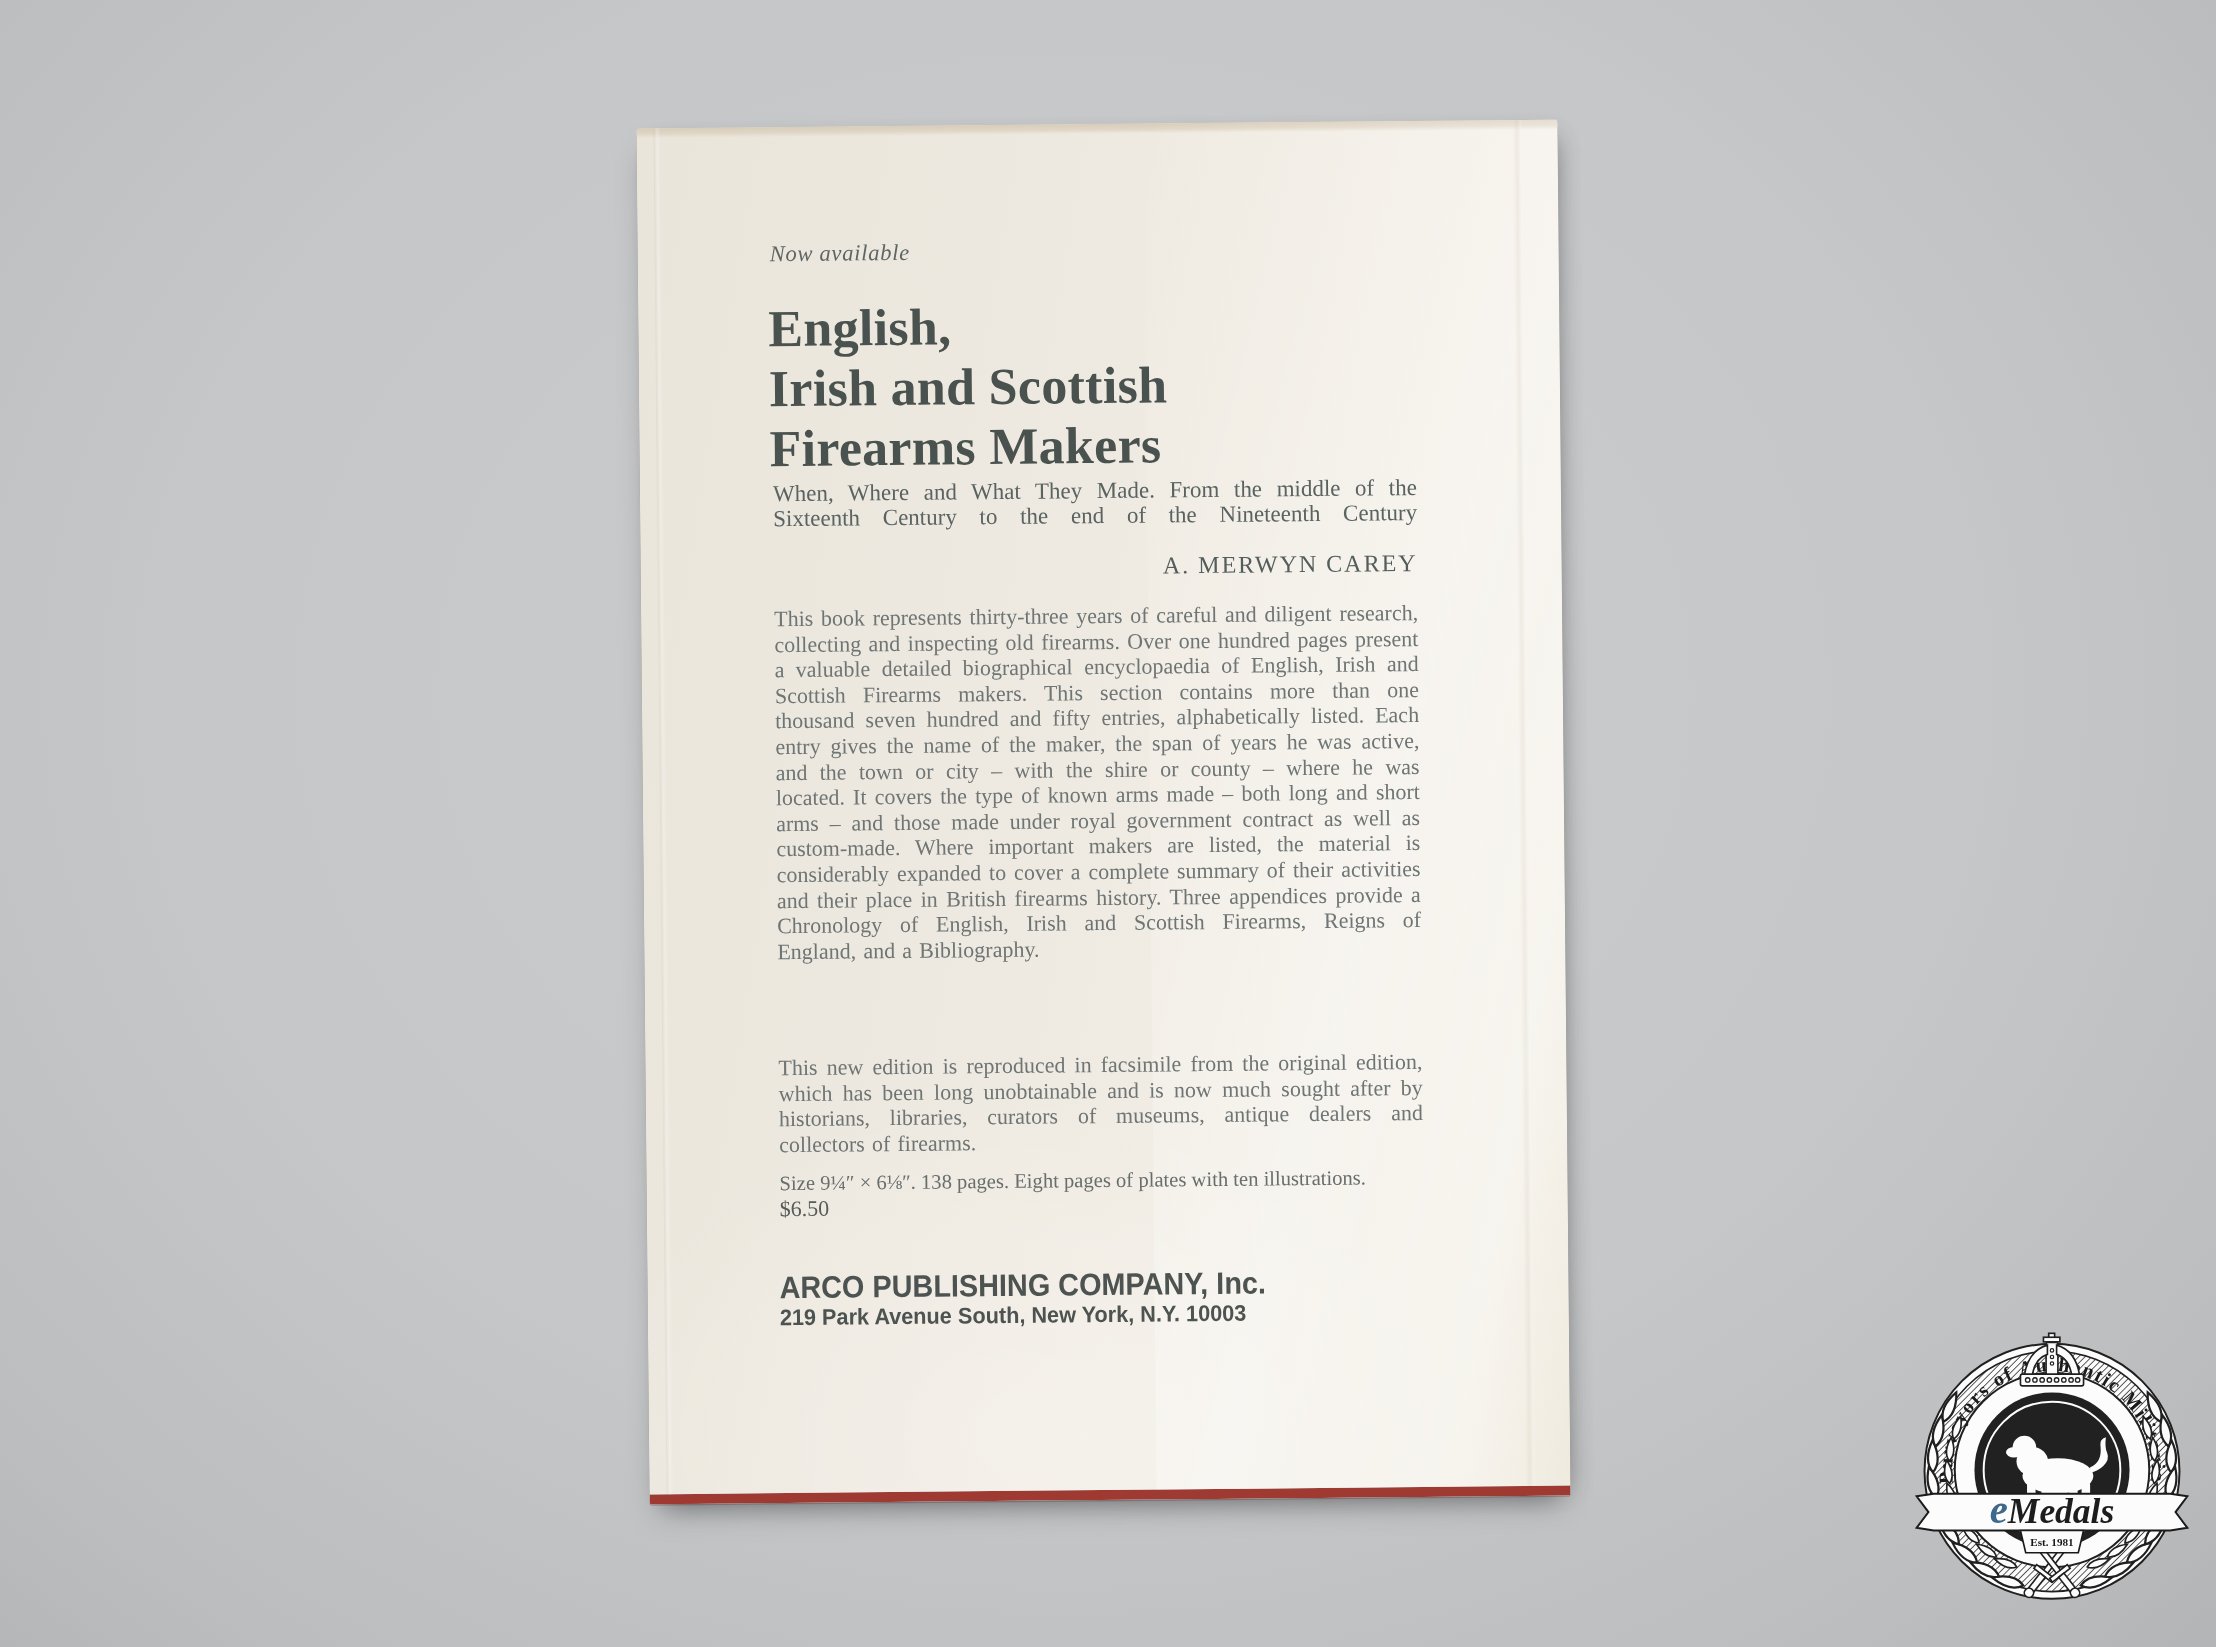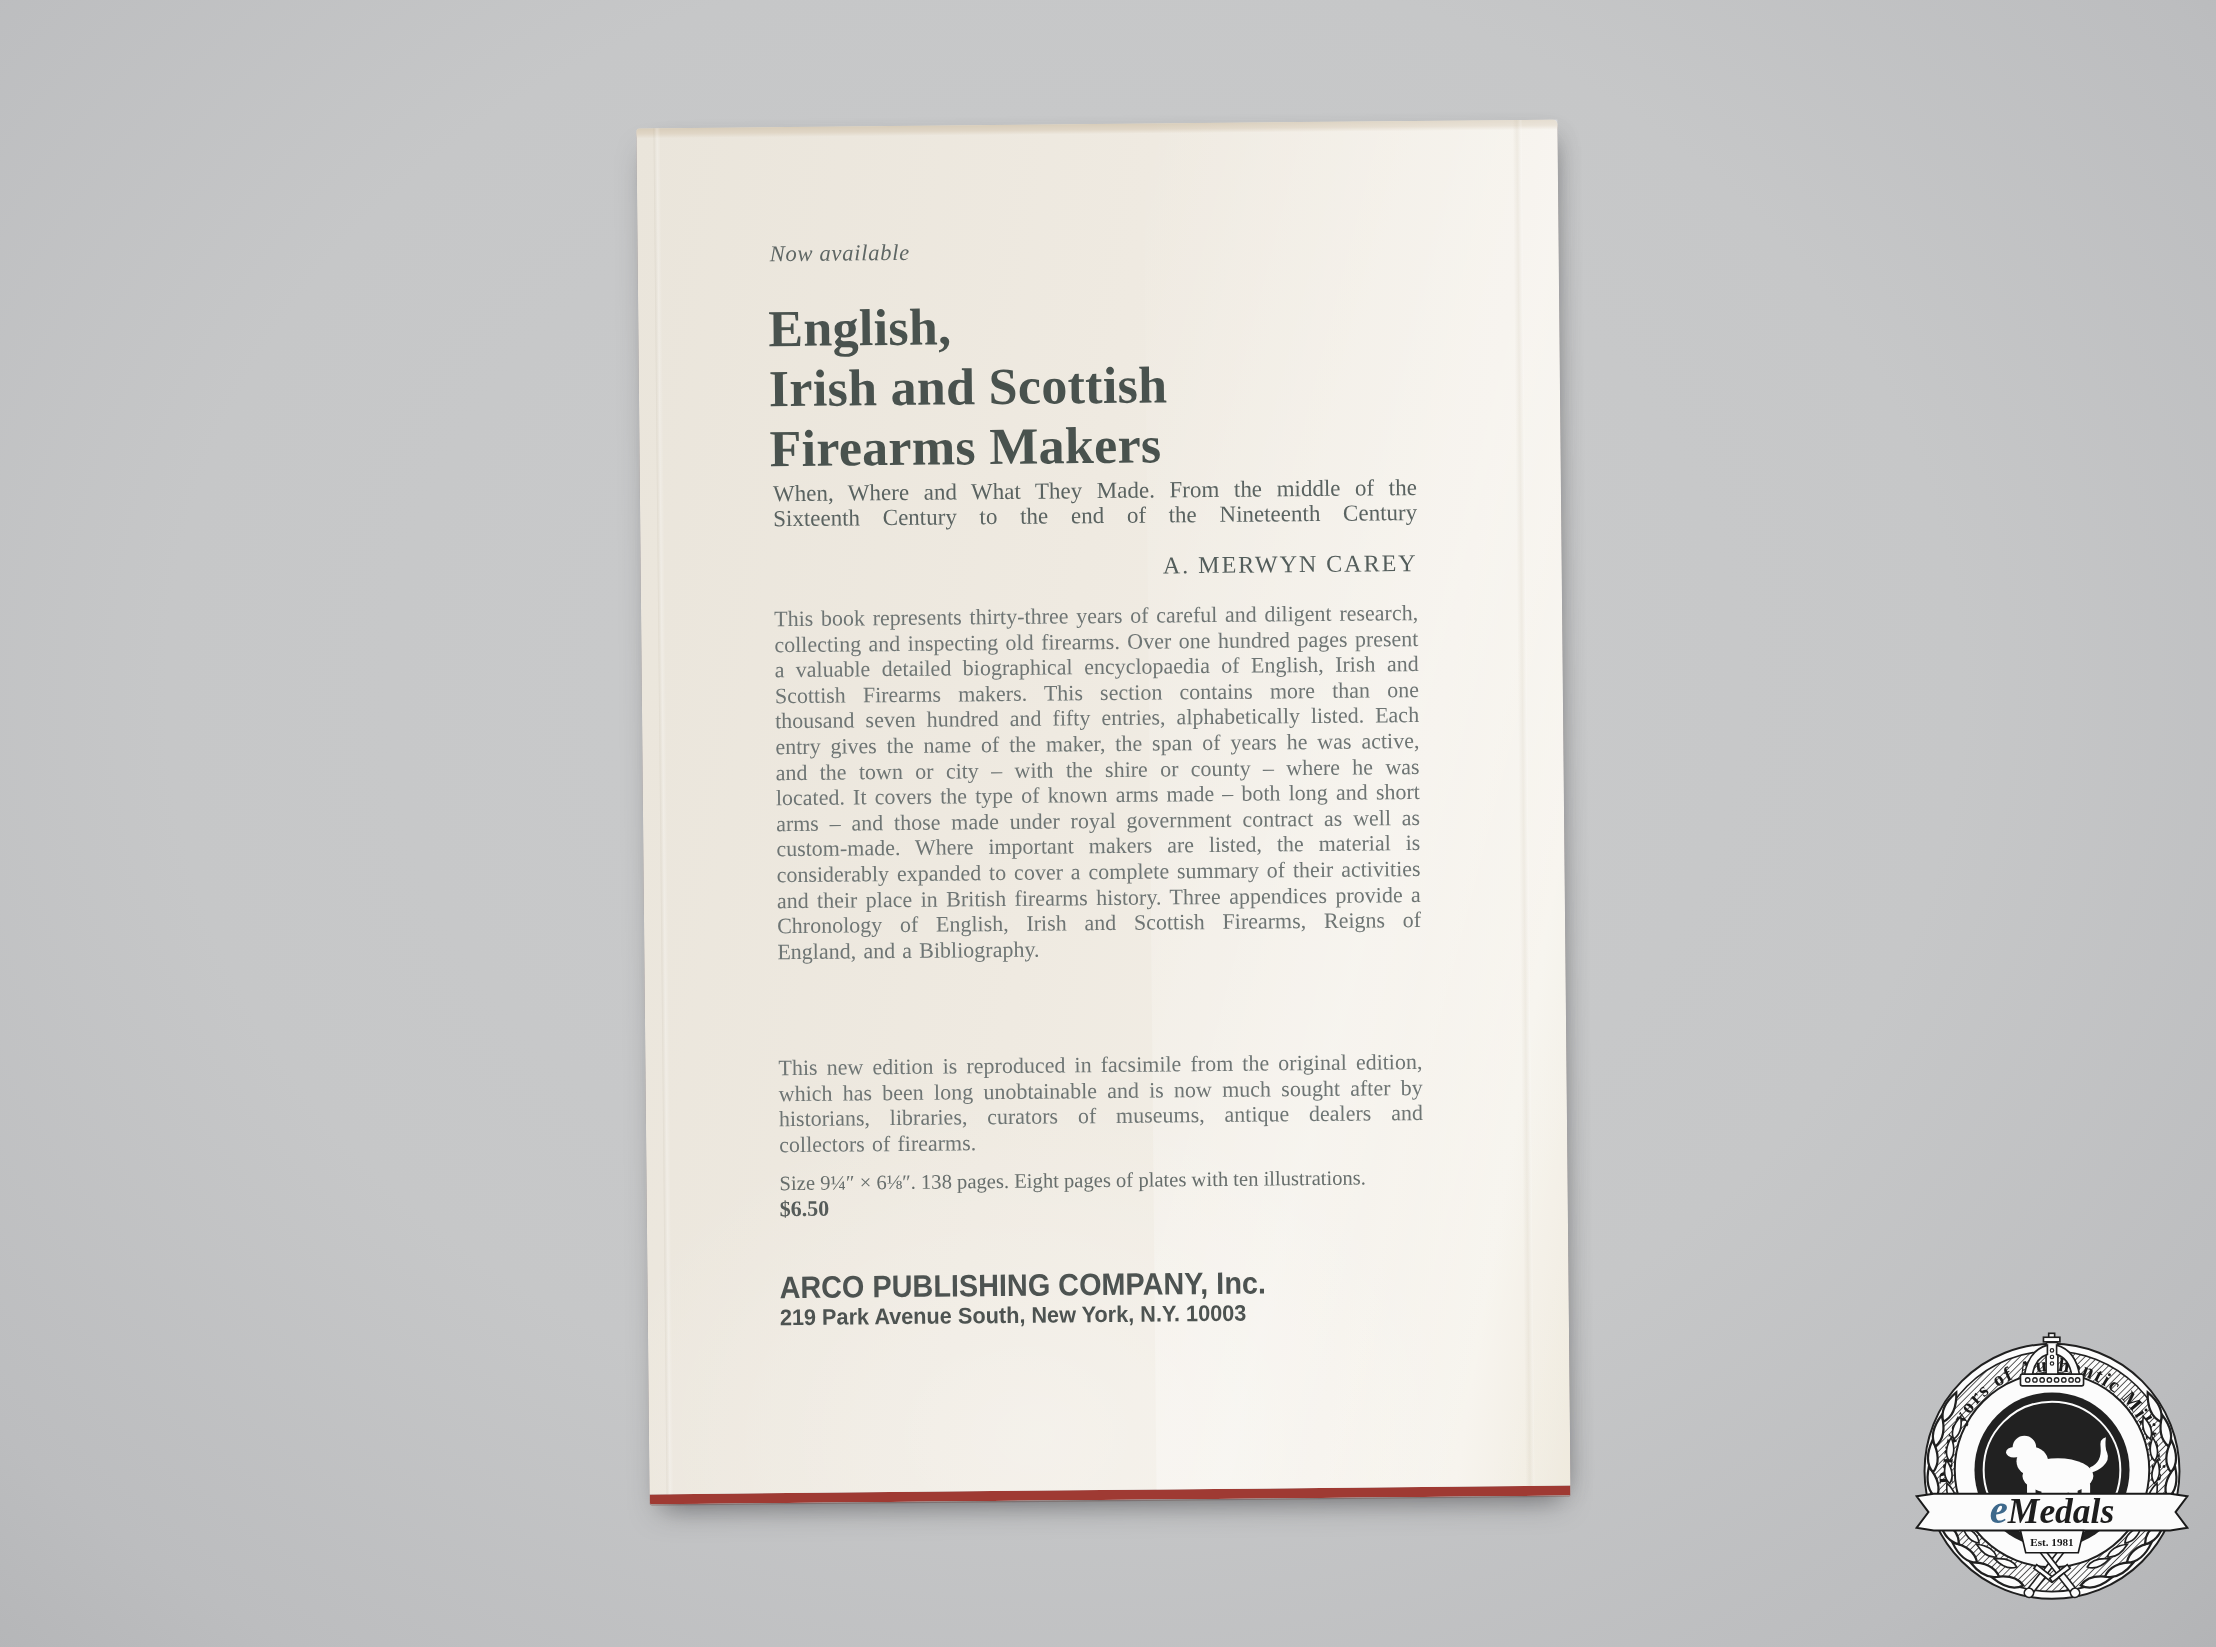--- a/index.html
+++ b/index.html
@@ -39,21 +39,21 @@
 
   .now-available{left:132px;top:114px;font-style:italic;font-size:22.6px;color:#5e6664;letter-spacing:0.7px;}
   .title{left:130px;top:172px;font-size:52px;line-height:60px;font-weight:700;color:#49524e;letter-spacing:0.3px;}
   .subtitle{left:133px;top:354px;width:644px;font-size:23px;line-height:25px;color:#5a6361;
     text-align:justify;text-align-last:justify;}
   .author{left:133px;top:429px;width:644px;text-align:right;font-size:24px;letter-spacing:2px;color:#535d5b;}
   .bodytext{left:133px;top:479px;width:644px;font-size:22px;line-height:25.6px;color:#6e7574;
     text-align:justify;word-spacing:1.7px;}
   .para2{top:928px;}
   .sizeline{left:133px;top:1045px;width:672px;font-size:20.6px;color:#676e6c;}
-  .price{left:133px;top:1069px;font-size:22px;font-weight:700;color:#565c5a;}
+  .price{left:133px;top:1069px;font-size:22px;font-weight:400;color:#565c5a;}
   .publisher{left:132px;top:1143px;font-family:"Liberation Sans",sans-serif;font-weight:700;
     font-size:31px;color:#4d5351;transform:scaleX(.93);transform-origin:left;}
   .address{left:132px;top:1178px;font-family:"Liberation Sans",sans-serif;font-weight:700;
     font-size:22.6px;color:#4d5351;transform:scaleX(.96);transform-origin:left;}
 
   .watermark{position:absolute;left:1914px;top:1332px;width:276px;height:276px;opacity:.96;}
   .watermark svg{width:100%;height:100%;}
   .wm-line{fill:#fff;stroke:#1a1a1a;stroke-width:2.5;}
   .wm-ringtext{font-family:"Liberation Serif",serif;font-weight:700;font-size:30px;letter-spacing:3px;fill:#151515;}
   .wm-est{font-family:"Liberation Serif",serif;font-weight:700;font-size:17px;fill:#111;}

